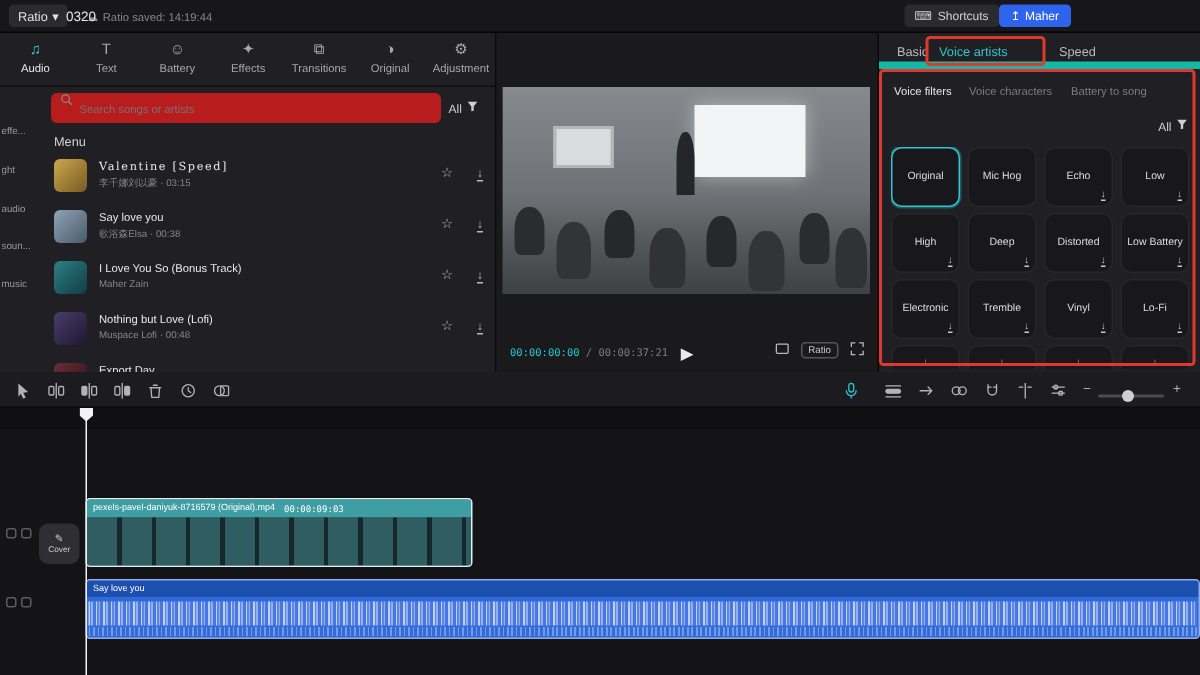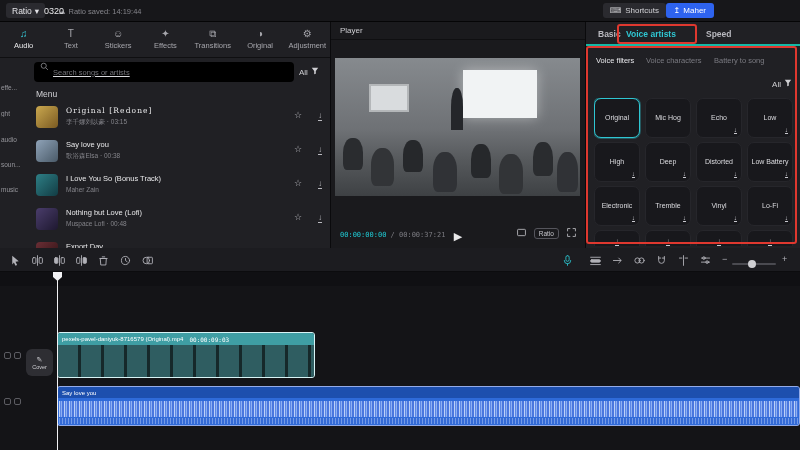--- a/index.html
+++ b/index.html
@@ -22,22 +22,22 @@
   
   .media{position:absolute;left:0;top:22px;width:331px;height:226px;background:#202024;
          border-right:1px solid #0a0a0c;overflow:hidden;}
   .tabstrip{position:absolute;left:0;top:0;width:331px;height:36px;display:flex;border-bottom:1px solid #0f0f11;}
   .tab{flex:1;display:flex;flex-direction:column;align-items:center;justify-content:center;gap:2px;
        color:#a6a6ac;font-size:7.5px;}
   .tab .ti{font-size:10px;line-height:10px;}
   .tab.active{color:#e8e8ea;}
   .tab.active .ti{color:#35c8d6;}
   .rail-item{position:absolute;left:1px;width:27px;font-size:6.5px;color:#97979d;white-space:nowrap;overflow:hidden;}
-  .search{position:absolute;left:34px;top:40px;width:260px;height:20px;background:#000000;border-radius:4px;
-          display:flex;padding:0 6px;gap:4px;text-decoration:underline;}
+  .search{position:absolute;left:34px;top:40px;width:260px;height:20px;background:#b91c1c;border-radius:4px;
+          display:flex;padding:0 6px;gap:4px;}
   .search input{flex:1;background:transparent;border:0;outline:0;color:#cfcfd3;font-size:7.5px;font-family:inherit;min-width:0;}
   .search input::placeholder{color:#74747a;}
   .all-filter{position:absolute;display:flex;align-items:center;gap:3px;font-size:8px;color:#cfcfd3;}
   .media .all-filter{left:299px;top:45px;}
   .section-label{position:absolute;left:36px;top:67px;font-size:8.5px;color:#d2d2d6;}
   .song{position:absolute;left:36px;width:292px;height:32px;}
   .thumb{position:absolute;left:0;top:4px;width:22px;height:22px;border-radius:4px;}
   .t1{background:linear-gradient(135deg,#caa84f,#7a5a22);}
   .t2{background:linear-gradient(135deg,#8fa3b8,#4a5a68);}
   .t3{background:linear-gradient(135deg,#2e7f86,#123c44);}
@@ -62,21 +62,21 @@
   .sil{position:absolute;border-radius:45% 45% 20% 20%;}
   .pc-time{position:absolute;left:9px;bottom:9px;font-size:7px;color:#1fc8d2;}
   .pc-time .total{color:#7c7c82;}
   .pc-play{position:absolute;left:50%;transform:translateX(-50%);bottom:6px;font-size:11px;color:#e8e8ea;line-height:1;}
   .pc-right{position:absolute;right:8px;bottom:8px;display:flex;align-items:center;gap:7px;color:#b9b9bf;}
   .ratio{border:1px solid #55555c;border-radius:3px;padding:1px 4px;font-size:6.5px;color:#c6c6cc;}
 
   
   .voice{position:absolute;left:585px;top:22px;width:215px;height:226px;background:#202024;
          border-left:1px solid #0a0a0c;overflow:hidden;}
-  .vtabs{position:absolute;left:0;top:0;width:215px;height:24px;border-bottom:2px solid #14b8a6;font-weight:bold;}
+  .vtabs{position:absolute;left:0;top:0;width:215px;height:24px;border-bottom:5px solid #14b8a6;}
   .vtab{position:absolute;top:7px;font-size:8.5px;color:#b9b9bf;}
   .vtab.active{color:#2fc6d2;}
   .subtab{position:absolute;top:34px;font-size:7.5px;color:#7b7b82;white-space:nowrap;}
   .subtab.active{color:#e8e8ec;}
   .voice .all-filter{right:8px;left:auto;top:57px;position:absolute;}
   .vgrid{position:absolute;left:8px;top:76px;width:200px;height:148px;overflow:hidden;
          display:grid;grid-template-columns:repeat(4,46px);grid-auto-rows:40px;gap:4px 5px;}
   .vf{position:relative;background:#18181c;border:1px solid #26262b;border-radius:7px;
       display:flex;align-items:center;justify-content:center;}
   .vf-label{font-size:7px;color:#dcdce0;text-align:center;line-height:1.15;padding:0 2px;}
@@ -156,21 +156,21 @@
       <div class="tab active">
         <span class="ti">♫</span>
         <span>Audio</span>
       </div>
       <div class="tab">
         <span class="ti">T</span>
         <span>Text</span>
       </div>
       <div class="tab">
         <span class="ti">☺</span>
-        <span>Stickers</span>
+        <span>Battery</span>
       </div>
       <div class="tab">
         <span class="ti">✦</span>
         <span>Effects</span>
       </div>
       <div class="tab">
         <span class="ti">⧉</span>
         <span>Transitions</span>
       </div>
       <div class="tab">
@@ -204,21 +204,21 @@
         <svg viewBox="0 0 10 10" width="8" height="8">
             <path d="M1 1h8L6 5v3.5L4 9V5z" fill="#cfcfd3"></path>
           </svg>
       </span>
     </div>
 
     <div class="section-label">Menu</div>
 
     <div class="song" style="top:80px">
       <div class="thumb t1"></div>
-      <div class="s-title fancy">Original [Redone]</div>
+      <div class="s-title fancy">Valentine [Speed]</div>
       <div class="s-sub"><span>李千娜刘以豪</span> <span class="s-dur">03:15</span></div>
       <span class="s-star">☆</span>
       <span class="s-dl"><span class="dl">↓</span></span>
     </div>
     <div class="song" style="top:114px">
       <div class="thumb t2"></div>
       <div class="s-title">Say love you</div>
       <div class="s-sub"><span>歌浴森Elsa</span> <span class="s-dur">00:38</span></div>
       <span class="s-star">☆</span>
       <span class="s-dl"><span class="dl">↓</span></span>
@@ -237,23 +237,20 @@
       <span class="s-star">☆</span>
       <span class="s-dl"><span class="dl">↓</span></span>
     </div>
     <div class="song" style="top:216px">
       <div class="thumb t5"></div>
       <div class="s-title">Export Day</div>
     </div>
   </div>
 
   <div class="player">
-    <div class="player-header">
-      <span>Player</span>
-    </div>
     <div class="video">
       <div class="vp-wall"></div>
       <div class="vp-screen"></div>
       <div class="vp-board"></div>
       <div class="sil" style="left:116px;top:30px;width:12px;height:42px;background:#24262a;border-radius:45% 45% 0 0;"></div>
       <div class="sil" style="left:8px;top:80px;width:20px;height:32px;background:#2a2c2f;"></div>
       <div class="sil" style="left:36px;top:90px;width:23px;height:38px;background:#323437;"></div>
       <div class="sil" style="left:68px;top:82px;width:20px;height:32px;background:#26282b;"></div>
       <div class="sil" style="left:98px;top:94px;width:24px;height:40px;background:#303236;"></div>
       <div class="sil" style="left:136px;top:86px;width:20px;height:34px;background:#26282b;"></div>

